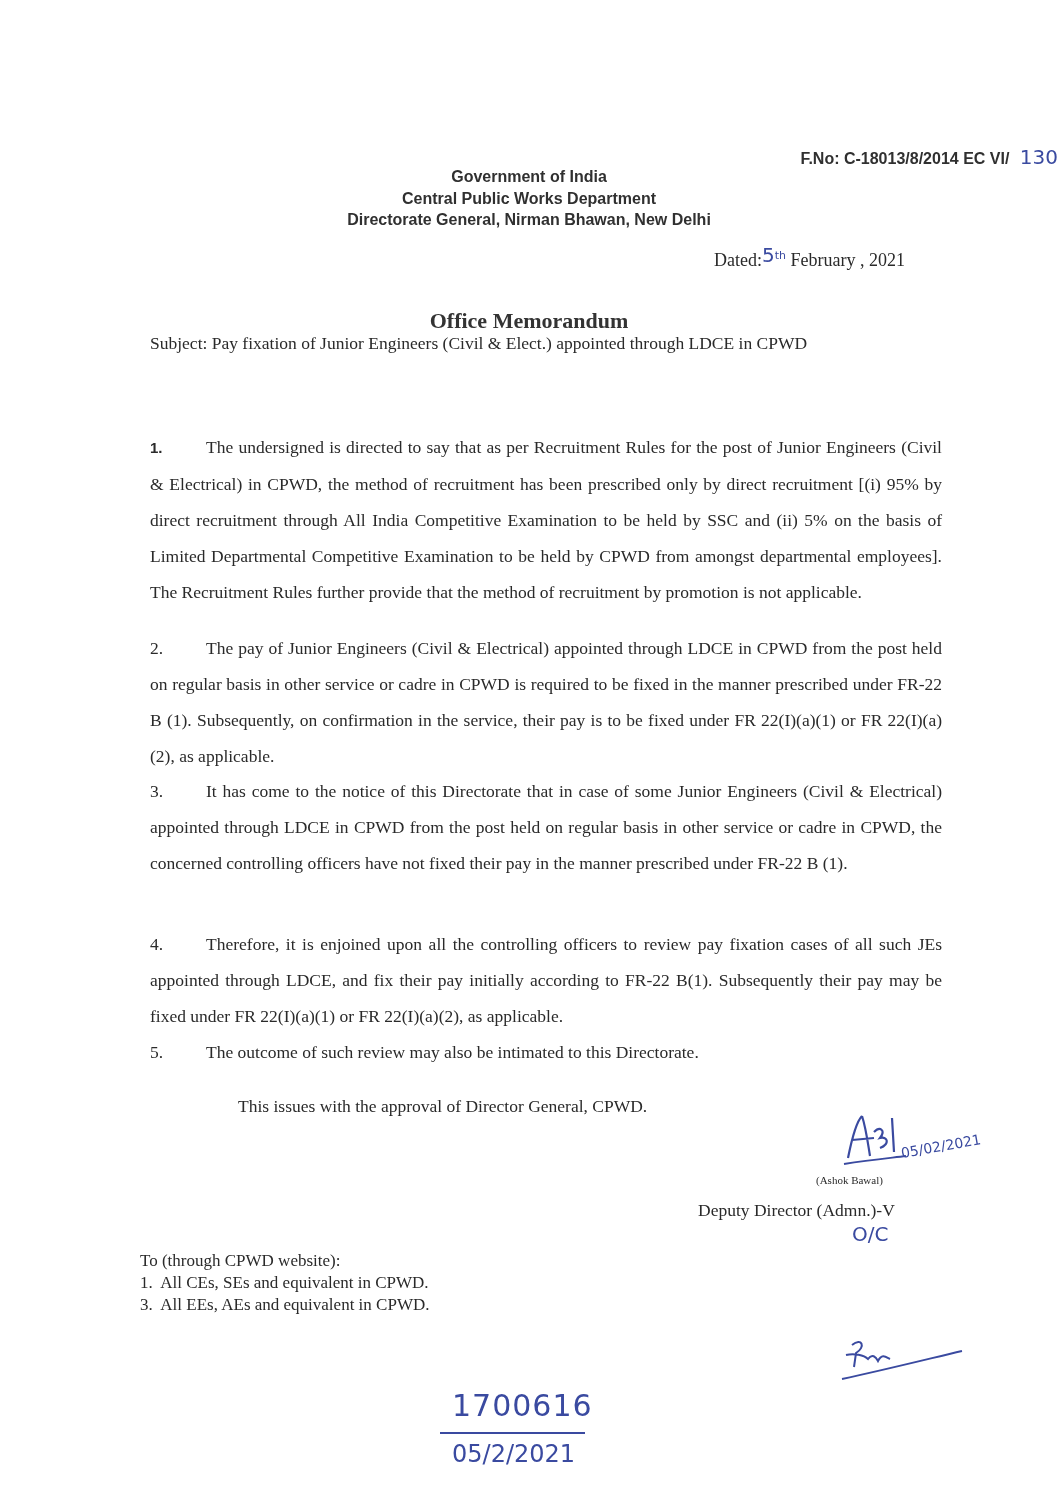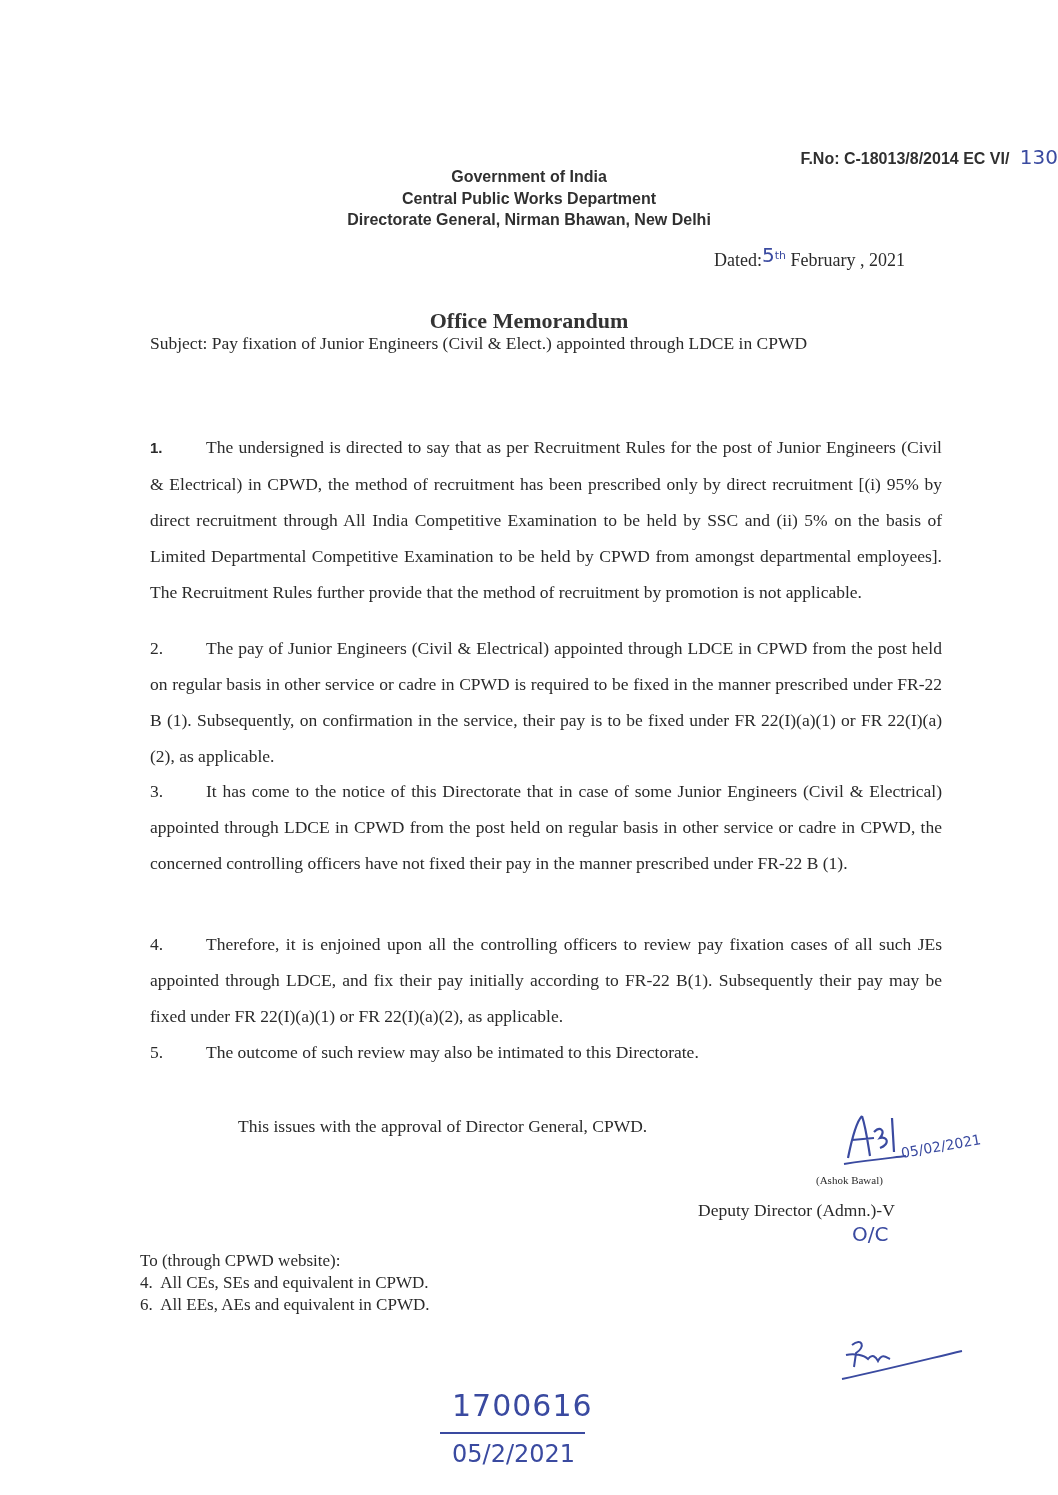--- a/index.html
+++ b/index.html
@@ -8,21 +8,21 @@
   .sans { font-family: "Liberation Sans", "DejaVu Sans", sans-serif; }
   .hdr { position: absolute; left: 0; width: 1058px; text-align: center; font-weight: bold; font-size: 16px; color: #303030; }
   .ink { color: #3a4aa0; font-family: "DejaVu Sans", sans-serif; font-weight: normal; }
   .dated { position: absolute; left: 714px; top: 247px; font-size: 18px; }
   .dated .ink { font-size: 20px; position: relative; top: -4px; }
   .dated sup { font-size: 11px; color: #3a4aa0; font-family: "DejaVu Sans", sans-serif; }
   .title { position: absolute; left: 0; width: 1058px; top: 296px; text-align: center; font-size: 22px; font-weight: bold; color: #333; margin-top: 12px; }
   .subject { position: absolute; left: 150px; top: 332px; width: 792px; font-size: 17.5px; line-height: 22px; }
   .para { position: absolute; left: 150px; width: 792px; font-size: 17.5px; line-height: 36px; text-align: justify; }
   .para .num { display: inline-block; width: 56px; }
-  .approval { position: absolute; left: 238px; top: 1096px; font-size: 17.5px; margin-top: 20px; }
+  .approval { position: absolute; left: 238px; top: 1096px; font-size: 17.5px; }
   .sig-name { position: absolute; left: 816px; top: 1174px; font-size: 11px; }
   .sig-desig { position: absolute; left: 698px; top: 1200px; font-size: 17.5px; }
   .oc { position: absolute; left: 852px; top: 1222px; font-size: 20px; color: #3a4aa0; font-family: "DejaVu Sans", sans-serif; }
   .to { position: absolute; left: 140px; top: 1250px; font-size: 17px; line-height: 22px; }
   .sigscrawl { position: absolute; }
   .regno { position: absolute; left: 452px; top: 1388px; font-size: 30px; color: #3a4aa0; font-family: "DejaVu Sans", sans-serif; letter-spacing: 1px; }
   .regline { position: absolute; left: 440px; top: 1432px; width: 145px; height: 2px; background: #3a4aa0; }
   .regdate { position: absolute; left: 452px; top: 1440px; font-size: 24px; color: #3a4aa0; font-family: "DejaVu Sans", sans-serif; }
 </style>
 </head>
@@ -70,22 +70,22 @@
   <path d="M4 56 C 30 52, 50 50, 66 48" stroke="#3a4aa0" stroke-width="2" fill="none"></path>
   <text x="62" y="50" font-size="14" fill="#3a4aa0" font-family="DejaVu Sans, sans-serif" transform="rotate(-10 62 50)">05/02/2021</text>
 </svg>
 
 <div class="sig-name serif">(Ashok Bawal)</div>
 <div class="sig-desig serif">Deputy Director (Admn.)-V</div>
 <div class="oc">O/C</div>
 
 <div class="to serif">
   <div>To (through CPWD website):</div>
-  <div style="white-space:pre;">4.  All CEs, SEs and equivalent in CPWD.</div>
-  <div style="white-space:pre;">6.  All EEs, AEs and equivalent in CPWD.</div>
+  <div style="white-space:pre;">1.  All CEs, SEs and equivalent in CPWD.</div>
+  <div style="white-space:pre;">3.  All EEs, AEs and equivalent in CPWD.</div>
 </div>
 
 <svg class="sigscrawl" style="left:840px; top:1335px;" width="130" height="50">
   <path d="M12 10 C 22 2, 26 12, 16 18 L 14 32 M6 20 C 14 18, 24 20, 28 24 C 32 18, 36 22, 38 26 C 42 18, 46 22, 50 24" stroke="#3a4aa0" stroke-width="2" fill="none"></path>
   <path d="M2 44 C 40 36, 80 26, 122 16" stroke="#3a4aa0" stroke-width="1.8" fill="none"></path>
 </svg>
 
 <div class="regno">1700616</div>
 <div class="regline"></div>
 <div class="regdate">05/2/2021</div>

